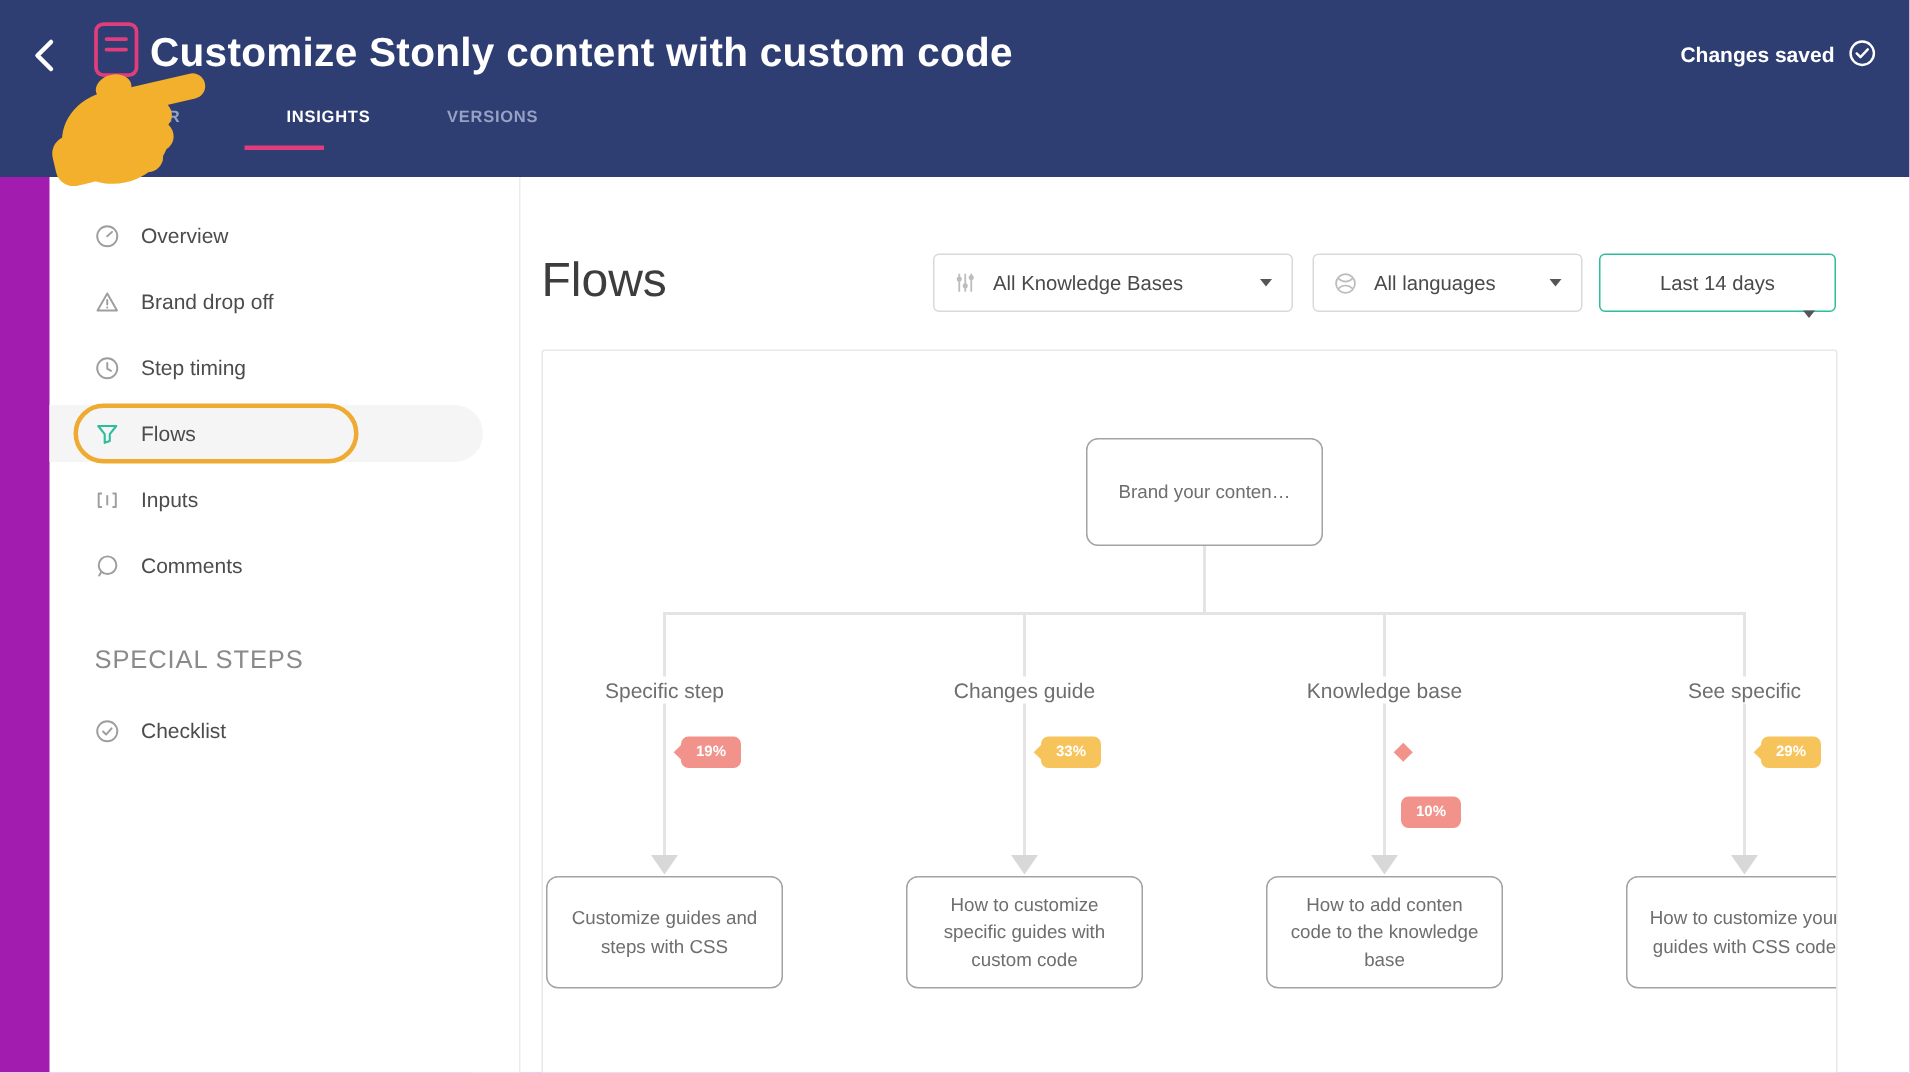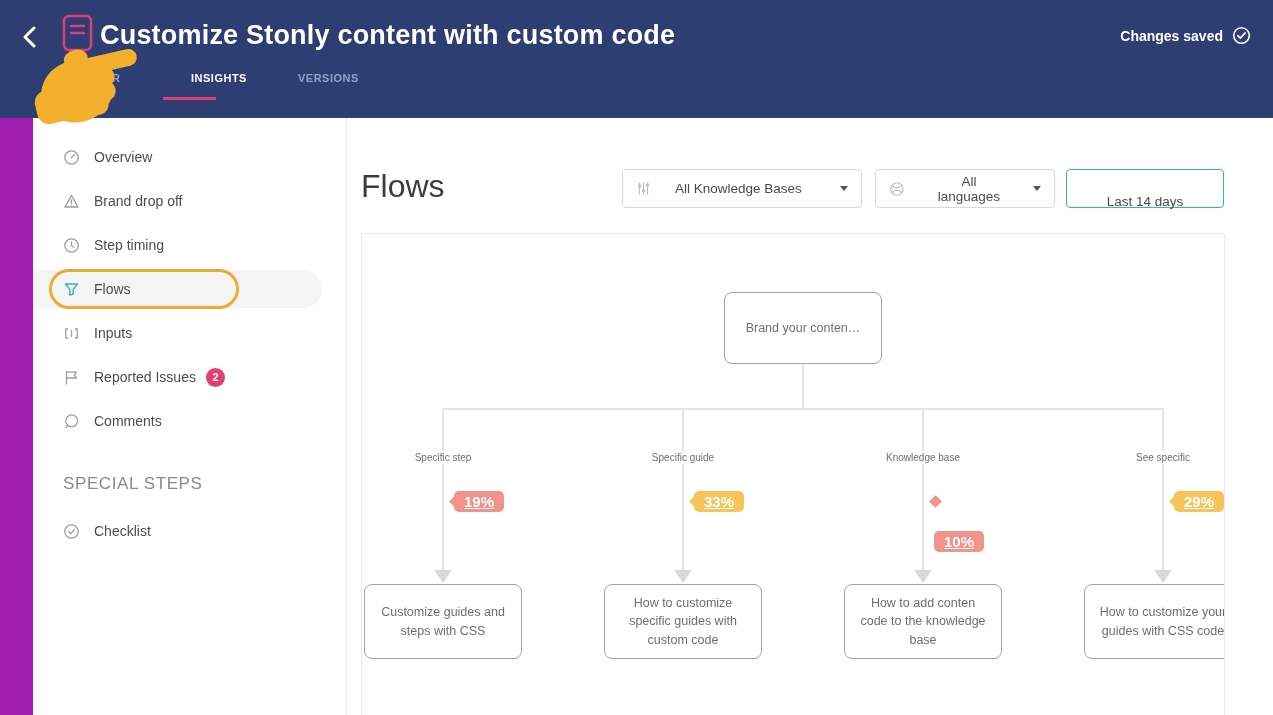--- a/index.html
+++ b/index.html
@@ -30,37 +30,37 @@
   .side-item .lbl { position:relative; z-index:2; }
   .side-item .ic { position:relative; z-index:2; width:17px; height:17px; flex:0 0 17px; }
   .row-bg { position:absolute; left:0; top:3px; height:38px; width:289px; background:#F5F5F5; border-radius:0 19px 19px 0; z-index:0; }
   .halo { position:absolute; left:16px; top:2px; width:190px; height:40px; border:3px solid #EFAA31; border-radius:21px; z-index:3; }
   .count-badge { margin-left:-4px; position:relative; z-index:2; width:19px; height:19px; border-radius:50%; background:#E73E72; color:#fff; font-size:11px; font-weight:700; display:flex; align-items:center; justify-content:center; }
   .section-label { margin:31px 0 15px 30px; font-size:17px; letter-spacing:0.6px; color:#8A8A8A; }
 
   
   .main { position:absolute; left:314px; top:118px; width:959px; height:597px; background:#fff; }
   .main-heading { position:absolute; left:47px; top:50px; font-size:32px; color:#3D3D3D; font-weight:400; }
-  .filter { position:absolute; top:51px; height:39px; border:1px solid #D9D9D9; border-radius:4px; background:#fff; display:flex; align-items:center; padding:0 13px; gap:24px; font-size:13.5px; color:#4A4A4A; cursor:pointer; }
+  .filter { position:absolute; top:51px; height:39px; border:1px solid #D9D9D9; border-radius:4px; background:#fff; display:flex; align-items:center; padding:0 13px; gap:11px; font-size:13.5px; color:#4A4A4A; cursor:pointer; }
   .filter-kb { left:308px; width:240px; }
   .filter-lang { left:561px; width:180px;text-align:center; }
   .filter-date { left:752px; width:158px; border:1.5px solid #2DBD9C;flex-direction:column; }
   .caret { margin-left:auto; width:0; height:0; border-left:4.5px solid transparent; border-right:4.5px solid transparent; border-top:5px solid #555; }
 
   
   .panel { position:absolute; left:47px; top:115px; width:864px; height:490px; border:1px solid #E8E8E8; border-radius:2px; background:#fff; overflow:hidden; }
   .node { position:absolute; background:#fff; border:1.5px solid #A3A3A3; border-radius:8px; display:flex; align-items:center; justify-content:center; text-align:center; font-size:12.5px; color:#6E6E6E; line-height:1.45; padding:4px 12px; }
   .root-box { left:362px; top:58px; width:158px; height:72px; }
   .root-stub { position:absolute; left:440px; top:130px; width:2px; height:44px; background:#E4E4E4; }
   .hline { position:absolute; left:81px; top:174px; width:720px; height:2px; background:#E4E4E4; }
   .c0 { --x:81px; } .c1 { --x:321px; } .c2 { --x:561px; } .c3 { --x:801px; }
   .vline { position:absolute; left:calc(var(--x) - 1px); top:174px; width:2px; height:162px; background:#E4E4E4; }
-  .blabel { position:absolute; left:var(--x); top:217px; transform:translateX(-50%); background:#fff; padding:1px 8px; font-size:10px; color:#6E6E6E; white-space:nowrap; }
+  .blabel { position:absolute; left:var(--x); top:217px; transform:translateX(-50%); background:#fff; padding:1px 8px; font-size:14px; color:#6E6E6E; white-space:nowrap; }
   .flow-badge { position:absolute; left:calc(var(--x) + 11px); top:257px; height:21px; }
-  .badge-body { position:relative; z-index:1; display:flex; align-items:center; height:21px; padding:0 10px; border-radius:5px; color:#fff; font-size:15px; font-weight:700;text-decoration:underline; }
+  .badge-body { position:relative; z-index:1; display:flex; align-items:center; height:21px; padding:0 10px; border-radius:5px; color:#fff; font-size:10px; font-weight:700; }
   .badge-tail { position:absolute; left:-3px; top:6px; width:9px; height:9px; transform:rotate(45deg); }
   .arrowhead { position:absolute; left:calc(var(--x) - 9px); top:336px; width:0; height:0; border-left:9px solid transparent; border-right:9px solid transparent; border-top:13px solid #D8D8D8; }
   .tbox { left:calc(var(--x) - 79px); top:350px; width:158px; height:75px; }
 </style>
 </head>
 <body>
 
 <div class="app">
 
   <div class="header">
@@ -138,28 +138,20 @@
 
     <div class="side-item">
       <svg class="ic" viewBox="0 0 17 17" fill="none">
         <path d="M5 4 H2.8 V13 H5" stroke="#9E9E9E" stroke-width="1.3" stroke-linejoin="round"></path>
         <path d="M12 4 H14.2 V13 H12" stroke="#9E9E9E" stroke-width="1.3" stroke-linejoin="round"></path>
         <line x1="8.5" y1="5.6" x2="8.5" y2="11.4" stroke="#9E9E9E" stroke-width="1.3" stroke-linecap="round"></line>
       </svg>
       <span class="lbl">Inputs</span>
     </div>
 
-    <div class="side-item">
-      <svg class="ic" viewBox="0 0 17 17" fill="none">
-        <line x1="3.5" y1="2.5" x2="3.5" y2="15" stroke="#9E9E9E" stroke-width="1.3" stroke-linecap="round"></line>
-        <path d="M3.5 3.2 H13.4 L11.2 6.1 L13.4 9 H3.5" stroke="#9E9E9E" stroke-width="1.3" stroke-linejoin="round"></path>
-      </svg>
-      <span class="lbl">Reported Issues</span>
-      <span class="count-badge">2</span>
-    </div>
 
     <div class="side-item">
       <svg class="ic" viewBox="0 0 17 17" fill="none">
         <circle cx="8.7" cy="7.8" r="5.9" stroke="#9E9E9E" stroke-width="1.3"></circle>
         <path d="M4.6 12.2 L3.1 14.6" stroke="#9E9E9E" stroke-width="1.3" stroke-linecap="round"></path>
       </svg>
       <span class="lbl">Comments</span>
     </div>
 
     <div class="section-label">SPECIAL STEPS</div>
@@ -217,21 +209,21 @@
       <div class="vline c0"></div>
       <div class="blabel c0">Specific step</div>
       <div class="flow-badge c0">
         <span class="badge-tail" style="background: rgb(242, 147, 139);"></span>
         <span class="badge-body" style="background: rgb(242, 147, 139);">19%</span>
       </div>
       <div class="arrowhead c0"></div>
       <div class="node tbox c0">Customize guides and steps with CSS</div>
 
       <div class="vline c1"></div>
-      <div class="blabel c1">Specific guide</div>
+      <div class="blabel c1">Changes guide</div>
       <div class="flow-badge c1">
         <span class="badge-tail" style="background: rgb(246, 196, 90);"></span>
         <span class="badge-body" style="background: rgb(246, 196, 90);">33%</span>
       </div>
       <div class="arrowhead c1"></div>
       <div class="node tbox c1">How to customize specific guides with custom code</div>
 
       <div class="vline c2"></div>
       <div class="blabel c2">Knowledge base</div>
       <div class="flow-badge c2">

